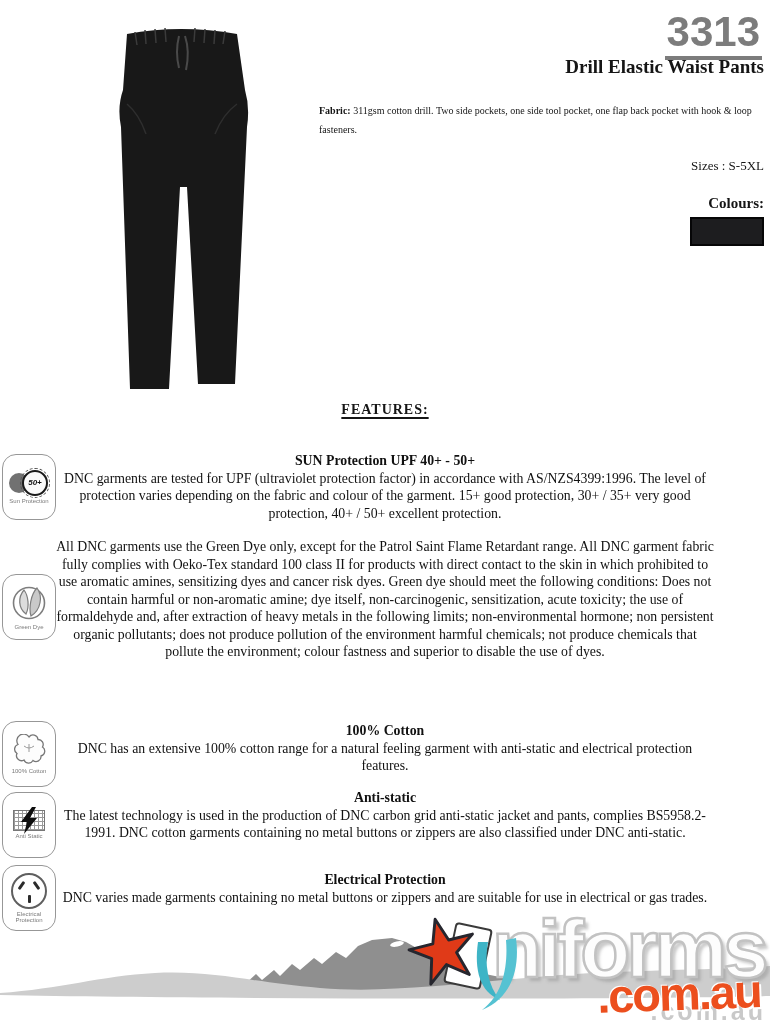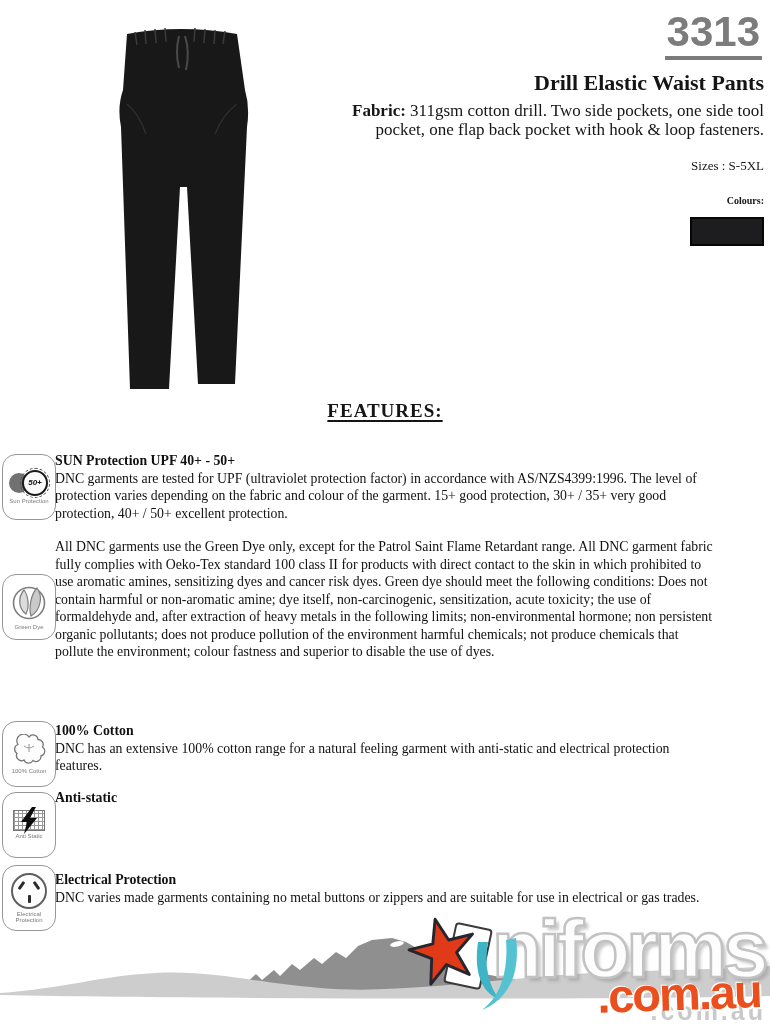--- a/index.html
+++ b/index.html
@@ -3,37 +3,37 @@
 <meta charset="utf-8">
 <style>
   html,body{margin:0;padding:0;background:#fff;}
   #page{position:relative;width:770px;height:1026px;background:#fff;overflow:hidden;
         font-family:"Liberation Serif", serif;color:#151515;}
 
   
   .code{position:absolute;top:10px;right:8px;font-family:"Liberation Sans",sans-serif;
         font-weight:bold;font-size:42px;line-height:44px;color:#7c7c7c;
         border-bottom:4px solid #7c7c7c;padding:0 2px 2px 2px;}
-  .title{position:absolute;top:70px;right:6px;font-weight:bold;font-size:22px;white-space:nowrap;}
-  .fabric{position:absolute;top:101px;right:6px;width:445px;text-align:right;
-          font-size:17px;line-height:19px;}
+  .title{position:absolute;top:56px;right:6px;font-weight:bold;font-size:19px;white-space:nowrap;}
+  .fabric{position:absolute;top:101px;right:6px;width:445px;text-align:left;
+          font-size:10px;line-height:19px;}
   .fabric b{font-weight:bold;}
   .sizes{position:absolute;top:158px;right:6px;font-size:13px;}
-  .colours{position:absolute;top:195px;right:6px;font-size:10px;font-weight:bold;}
+  .colours{position:absolute;top:195px;right:6px;font-size:15px;font-weight:bold;}
   .swatch{position:absolute;top:217px;right:6px;width:70px;height:25px;
           background:#1d1d1f;border:2px solid #060607;}
 
   
   .pants{position:absolute;left:85px;top:12px;}
 
   
   .features-heading{position:absolute;top:400px;left:0;width:100%;text-align:center;}
-  .features-heading span{font-weight:bold;font-size:19px;letter-spacing:1px;
+  .features-heading span{font-weight:bold;font-size:14px;letter-spacing:1px;
         text-decoration:underline;text-decoration-thickness:2px;text-underline-offset:3px;}
-  .section{position:absolute;left:55px;width:660px;text-align:left;
+  .section{position:absolute;left:55px;width:660px;text-align:center;
            font-size:13.8px;line-height:17.5px;color:#111;}
   .sec-title{font-weight:bold;}
   .s1{top:452px;} .s2{top:538px;} .s3{top:722px;} .s4{top:789px;} .s5{top:871px;}
 
   
   .ficon{position:absolute;left:2px;width:52px;height:64px;border:1.5px solid #979797;
          border-radius:14px;background:#fff;display:flex;flex-direction:column;
          align-items:center;justify-content:center;gap:2px;z-index:3;}
   .i1{top:454px;} .i2{top:574px;} .i3{top:721px;} .i4{top:792px;} .i5{top:865px;}
   .ficon .lbl{font-family:"Liberation Sans",sans-serif;font-size:6px;line-height:6.5px;
@@ -103,20 +103,21 @@
   </div>
   <div class="section s2">
     <div class="sec-body">All DNC garments use the Green Dye only, except for the Patrol Saint Flame Retardant range. All DNC garment fabric fully complies with Oeko-Tex standard 100 class II for products with direct contact to the skin in which prohibited to use aromatic amines, sensitizing dyes and cancer risk dyes. Green dye should meet the following conditions: Does not contain harmful or non-aromatic amine; dye itself, non-carcinogenic, sensitization, acute toxicity; the use of formaldehyde and, after extraction of heavy metals in the following limits; non-environmental hormone; non persistent organic pollutants; does not produce pollution of the environment harmful chemicals; not produce chemicals that pollute the environment; colour fastness and superior to disable the use of dyes.</div>
   </div>
   <div class="section s3">
     <div class="sec-title">100% Cotton</div>
     <div class="sec-body">DNC has an extensive 100% cotton range for a natural feeling garment with anti-static and electrical protection features.</div>
   </div>
   <div class="section s4">
     <div class="sec-title">Anti-static</div>
+    <div class="sec-body">The latest technology is used in the production of DNC carbon grid anti-static jacket and pants, complies BS5958.2-1991. DNC cotton garments containing no metal buttons or zippers are also classified under DNC anti-static.</div>
   </div>
   <div class="section s5">
     <div class="sec-title">Electrical Protection</div>
     <div class="sec-body">DNC varies made garments containing no metal buttons or zippers and are suitable for use in electrical or gas trades.</div>
   </div>
 
   <div class="ficon i1">
     <div class="sunwrap">
       <div class="suncircle"></div>
       <div class="sunbadge">50+</div>

